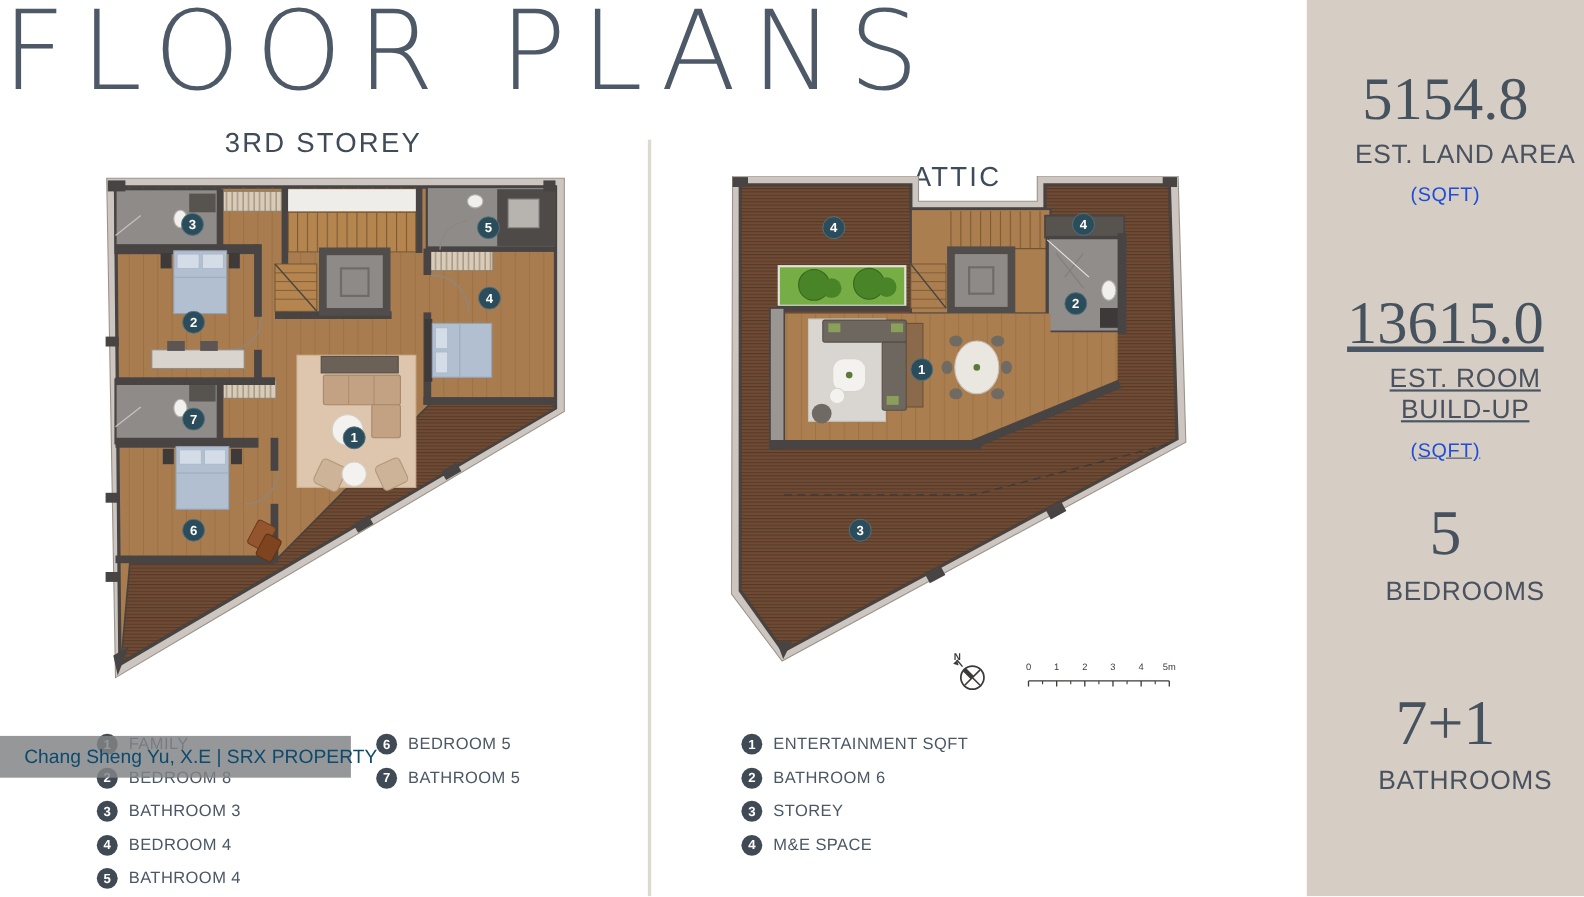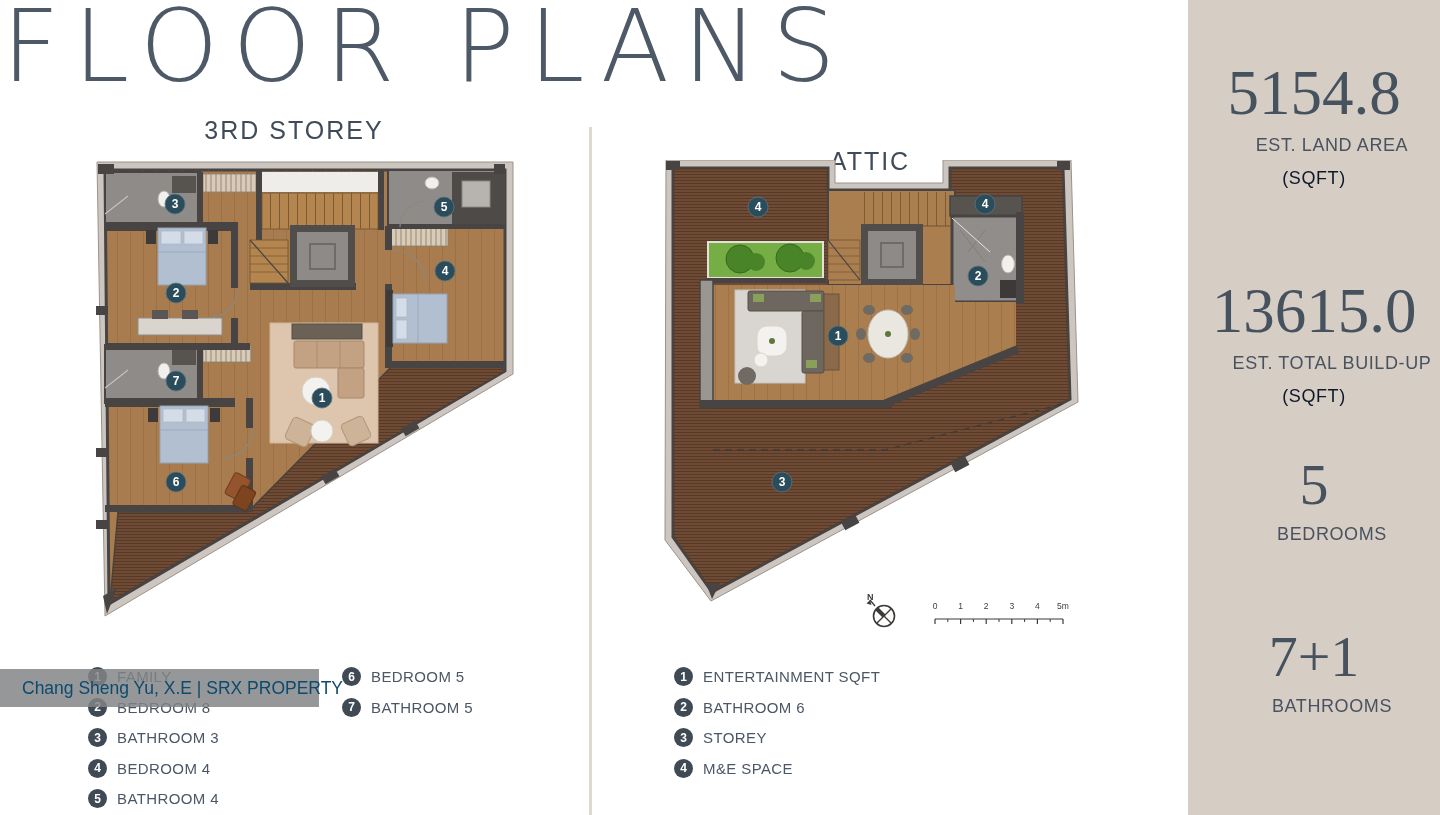--- a/index.html
+++ b/index.html
@@ -20,26 +20,26 @@
          border-radius:50%;background:#404a54;color:#fff;font-size:12px;font-weight:bold;
          flex:0 0 19px;}
   .legend-label{margin-left:10px;font-size:15px;letter-spacing:0.4px;color:#4b5765;}
   
   .watermark{position:absolute;left:0;top:669px;width:319px;height:38px;line-height:38px;
          background:rgba(129,131,134,0.84);color:#0c4a6e;font-size:17.5px;padding-left:22px;
          box-sizing:border-box;white-space:nowrap;z-index:50;}
   
   .sidebar{position:absolute;left:1188px;top:0;width:252px;height:815px;background:#d6cec5;}
   .stat{position:absolute;width:100%;text-align:center;color:#4a5664;}
-  .stat .num{font-family:"Liberation Serif","DejaVu Serif",serif;font-size:63px;line-height:1;
+  .stat .num{font-family:"Liberation Serif","DejaVu Serif",serif;font-size:55px;line-height:1;
          color:#47525f;}
   .stat .num.big{font-size:58px;}
-  .stat .cap{margin-top:10px;font-size:18px;letter-spacing:0.6px;color:#4a5260;padding-left:36px;}
-  .stat .sub{margin-top:12px;font-size:18px;letter-spacing:0.6px;color:#0f172a;}
-  .stat.s1{top:62px;} .stat.s2{top:280px;} .stat.s3{top:456px;} .stat.s4{top:628px;}
+  .stat .cap{margin-top:10px;font-size:24px;letter-spacing:0.6px;color:#4a5260;padding-left:36px;}
+  .stat .sub{margin-top:12px;font-size:18px;letter-spacing:0.6px;color:#1d4ed8;}
+  .stat.s1{top:62px;} .stat.s2{top:266px;text-decoration:underline;} .stat.s3{top:456px;} .stat.s4{top:628px;}
   svg text.badge-num{font-family:"Liberation Sans",sans-serif;}
   svg text.tick{font-family:"Liberation Sans",sans-serif;}
 </style>
 </head>
 <body>
 
 <div class="page">
 
   <h1 class="title">FLOOR PLANS</h1>
 
@@ -431,21 +431,21 @@
   <div class="watermark">Chang Sheng Yu, X.E | SRX PROPERTY</div>
 
   <div class="sidebar">
     <div class="stat s1">
       <div class="num">5154.8</div>
       <div class="cap">EST. LAND AREA</div>
       <div class="sub">(SQFT)</div>
     </div>
     <div class="stat s2">
       <div class="num">13615.0</div>
-      <div class="cap">EST. TOTAL BUILD-UP</div>
+      <div class="cap">EST. ROOM BUILD-UP</div>
       <div class="sub">(SQFT)</div>
     </div>
     <div class="stat s3">
       <div class="num big">5</div>
       <div class="cap">BEDROOMS</div>
     </div>
     <div class="stat s4">
       <div class="num big">7+1</div>
       <div class="cap">BATHROOMS</div>
     </div>

